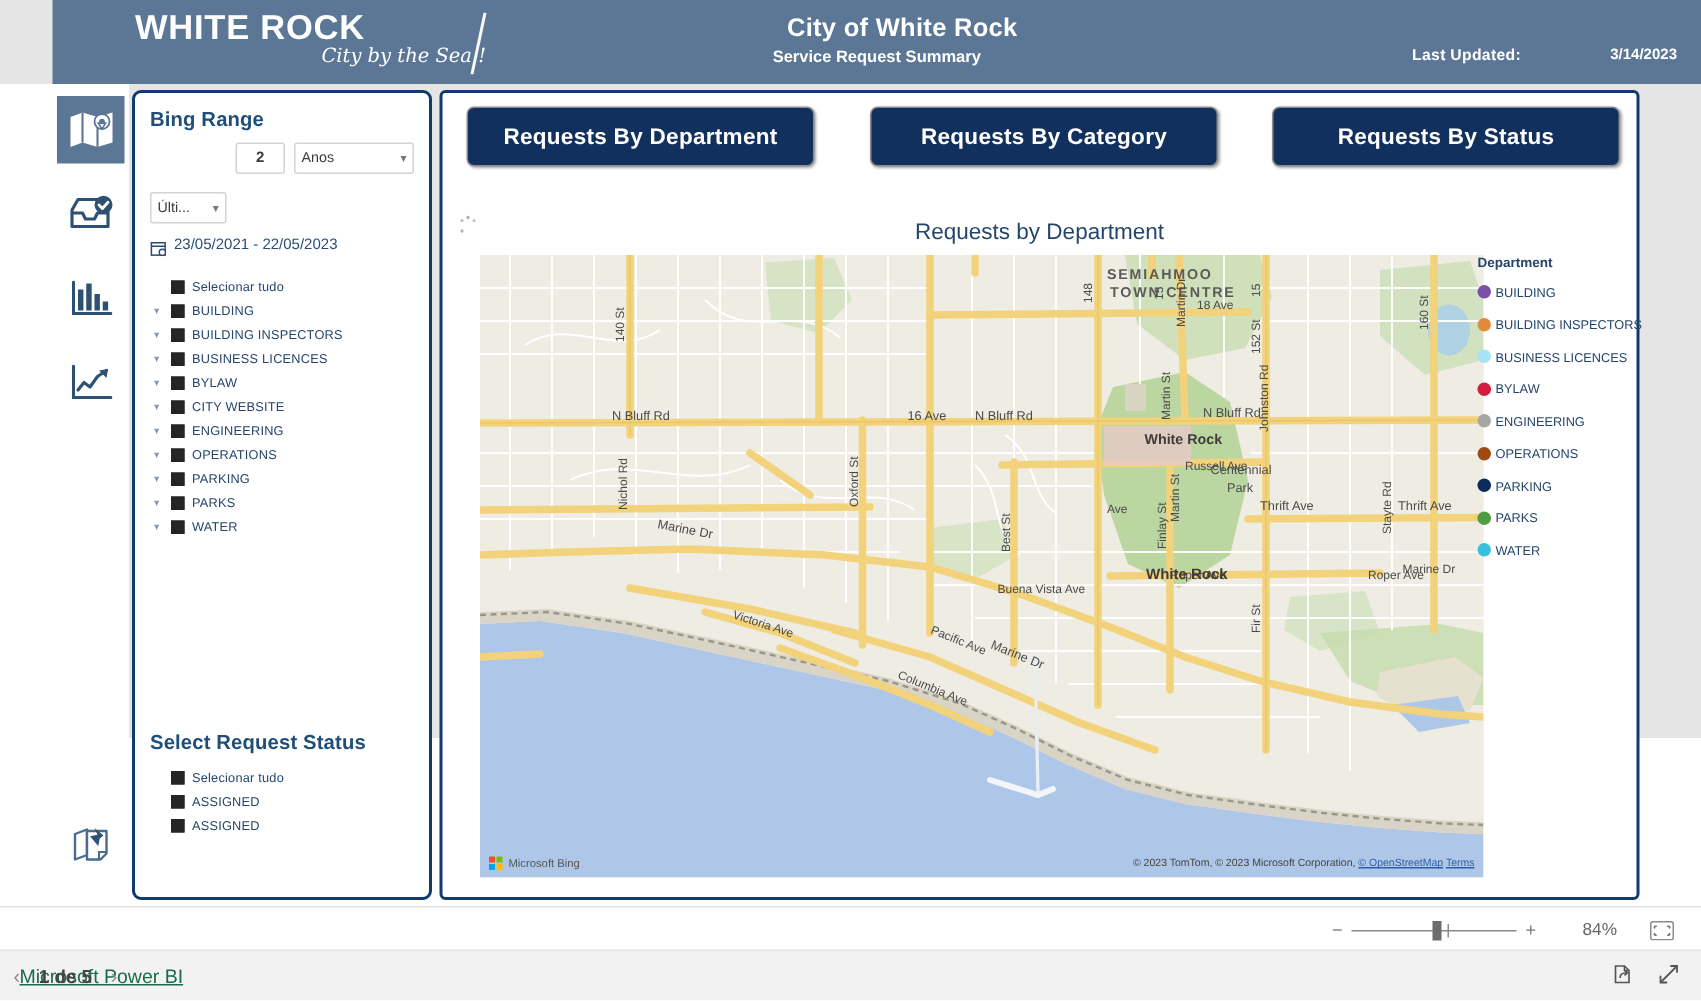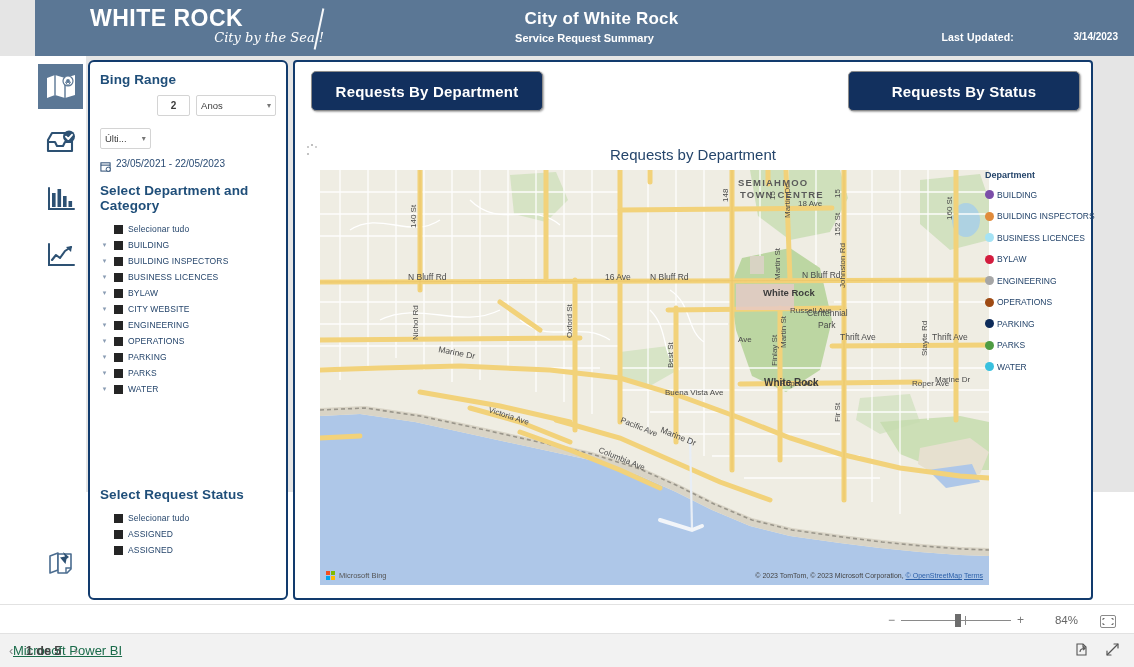--- a/index.html
+++ b/index.html
@@ -279,21 +279,20 @@
       <span class="cal-icon">
         <svg width="11" height="11" viewBox="0 0 12 12">
           <rect x="1" y="2" width="10" height="9" fill="none" stroke="#2a4b73" stroke-width="1.1"></rect>
           <path d="M1 4.5 L11 4.5" stroke="#2a4b73" stroke-width="1.1"></path>
           <circle cx="9" cy="9" r="2.3" fill="#ffffff" stroke="#2a4b73" stroke-width="1"></circle>
         </svg>
       </span>
       <span class="date-text">23/05/2021 - 22/05/2023</span>
     </div>
 
-    <div class="panel-heading">Select Department and Category</div>
 
     <div class="list">
       <div class="list-row indent-all">
         <span class="cbox"></span>
         <span class="lbl">Selecionar tudo</span>
       </div>
       <div class="list-row">
         <span class="exp">▾</span>
         <span class="cbox"></span>
         <span class="lbl">BUILDING</span>
@@ -359,20 +358,21 @@
         <span class="cbox"></span>
         <span class="lbl">ASSIGNED</span>
       </div>
     </div>
   </div>
 
   <div class="main-panel">
 
     <div class="btn-row">
       <div class="nav-btn b1">Requests By Department</div>
+      <div class="nav-btn b2">Requests By Category</div>
       <div class="nav-btn b3">Requests By Status</div>
     </div>
 
     <div class="dots-indicator">
       <svg width="22" height="18" viewBox="0 0 22 18">
         <circle cx="5" cy="5" r="1" fill="#b9b9b9"></circle>
         <circle cx="9" cy="3" r="1.1" fill="#b0b0b0"></circle>
         <circle cx="13" cy="5" r="1" fill="#c2c2c2"></circle>
         <circle cx="5" cy="12" r="1.1" fill="#b5b5b5"></circle>
       </svg>

